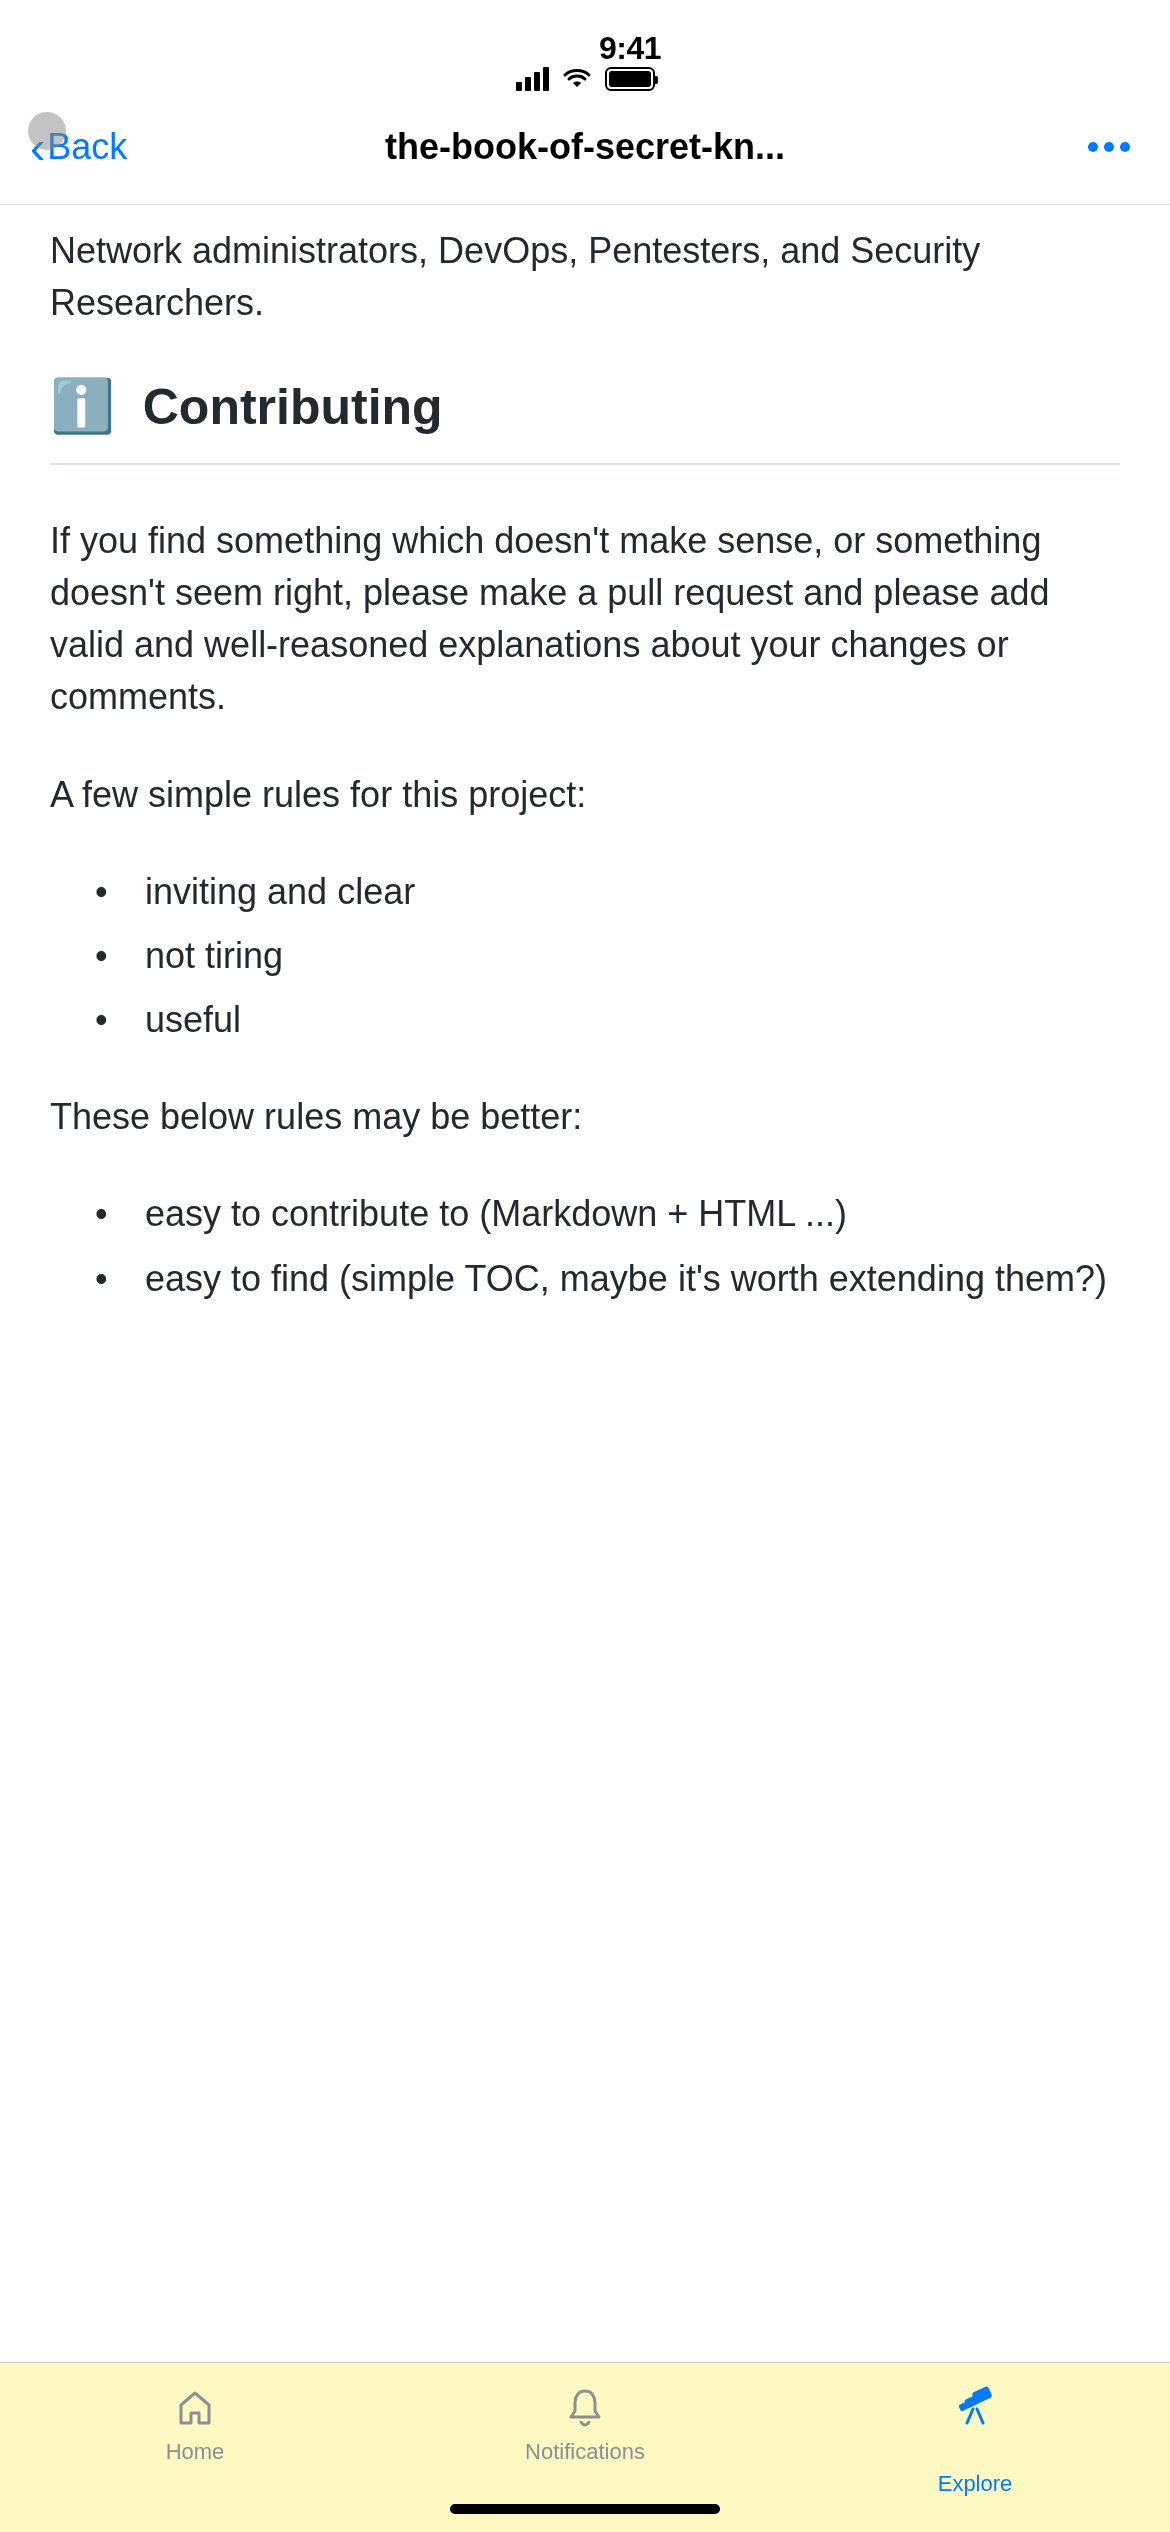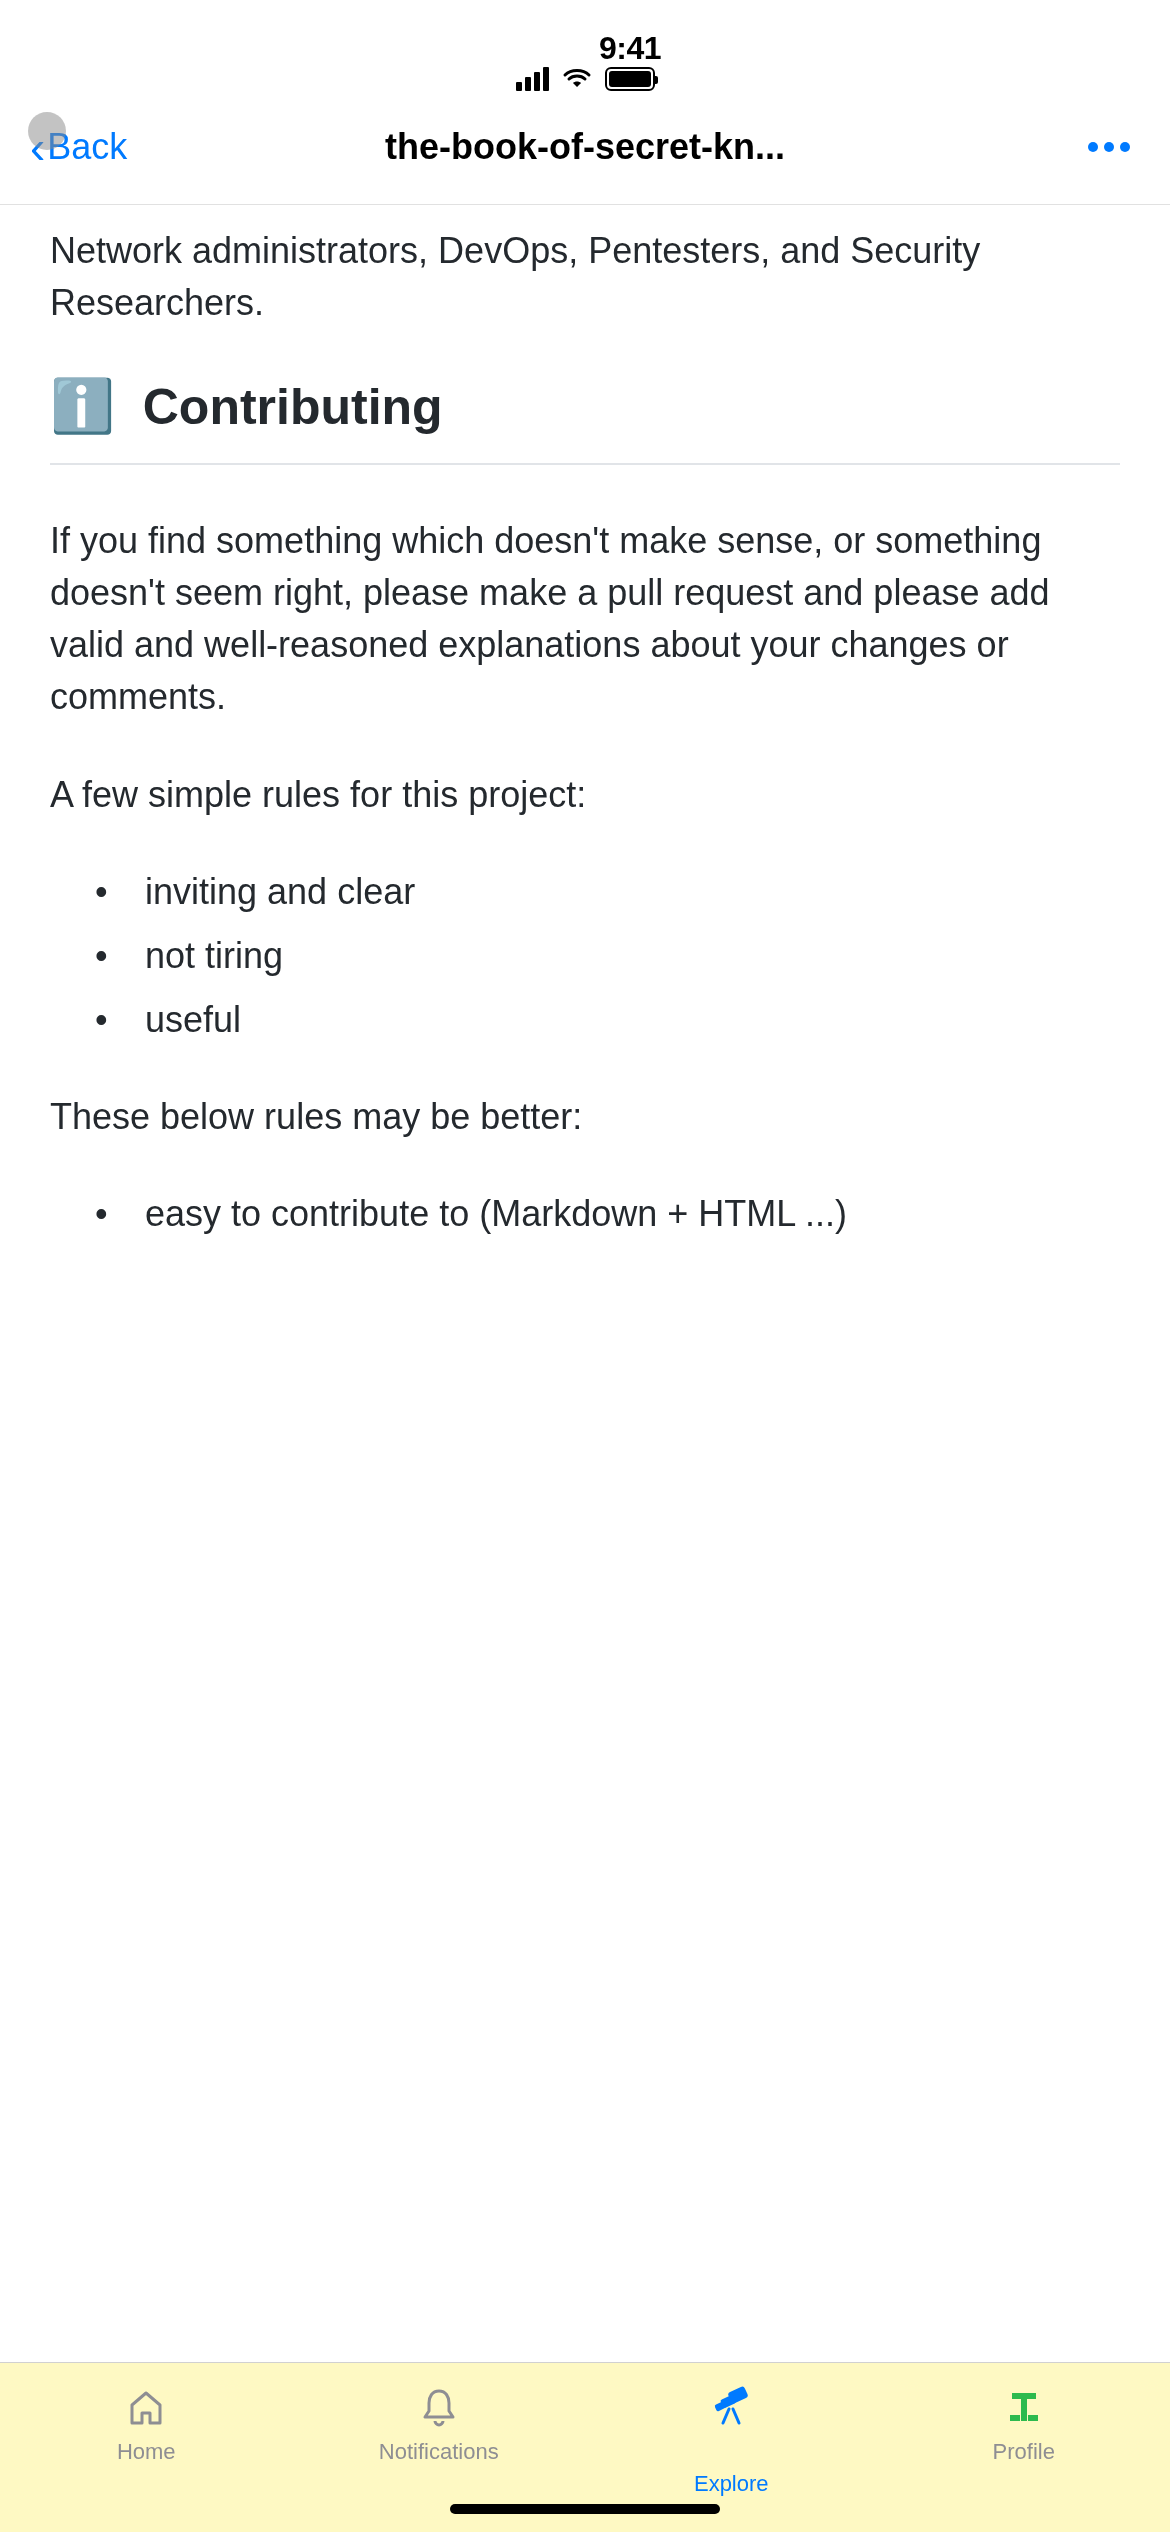--- a/index.html
+++ b/index.html
@@ -264,20 +264,21 @@
   <ul class="bullet-list">
     <li>inviting and clear</li>
     <li>not tiring</li>
     <li>useful</li>
   </ul>
 
   <p class="para">These below rules may be better:</p>
 
   <ul class="bullet-list">
     <li>easy to contribute to (Markdown + HTML ...)</li>
+    <li>easy to find (simple TOC, maybe it's worth extending them?)</li>
   </ul>
 
 
   <p class="para cutoff-text">&nbsp;</p>
 </div>
 
 <div class="tab-bar">
   <div class="tab-item">
     <div class="tab-icon">
       <svg width="44" height="44" viewBox="0 0 44 44">
@@ -300,26 +301,15 @@
       <svg width="48" height="48" viewBox="0 0 48 48">
         <rect x="22" y="6" width="18" height="12" rx="3" fill="#007aff" transform="rotate(-25 31 12)"></rect>
         <rect x="14" y="14" width="14" height="9" rx="2" fill="#007aff" transform="rotate(-25 21 18)"></rect>
         <rect x="8" y="20" width="10" height="7" rx="2" fill="#007aff" transform="rotate(-25 13 23)"></rect>
         <line x1="22" y1="26" x2="16" y2="40" stroke="#007aff" stroke-width="3" stroke-linecap="round"></line>
         <line x1="26" y1="26" x2="32" y2="40" stroke="#007aff" stroke-width="3" stroke-linecap="round"></line>
       </svg>
     </div>
     <div class="tab-label">Explore</div>
   </div>
-  <div class="tab-item">
-    <div class="tab-icon">
-      <svg width="44" height="44" viewBox="0 0 44 44">
-        <rect x="10" y="8" width="24" height="6" fill="#2dba4e"></rect>
-        <rect x="19" y="8" width="6" height="28" fill="#2dba4e"></rect>
-        <rect x="8" y="30" width="10" height="6" fill="#2dba4e"></rect>
-        <rect x="26" y="30" width="10" height="6" fill="#2dba4e"></rect>
-      </svg>
-    </div>
-    <div class="tab-label">Profile</div>
-  </div>
 </div>
 
 <div class="home-indicator"></div>
 
 </body></html>

